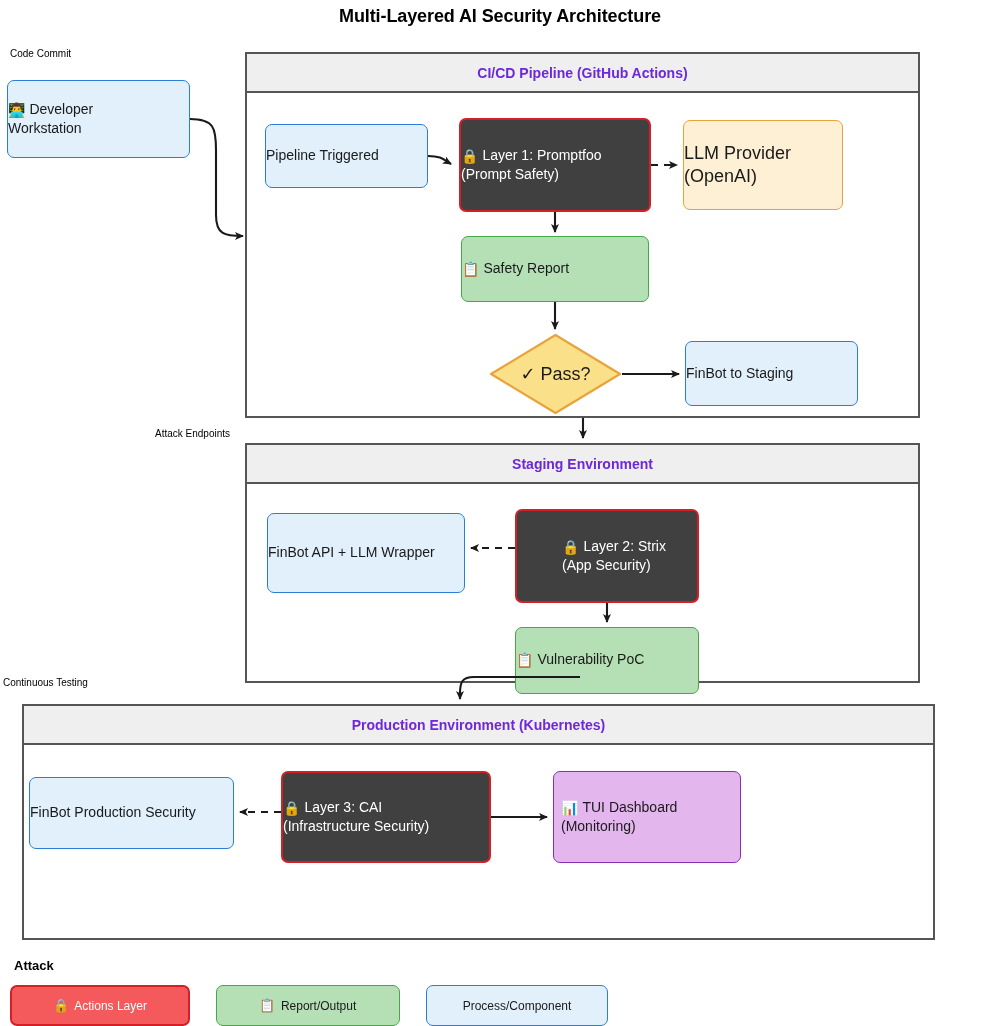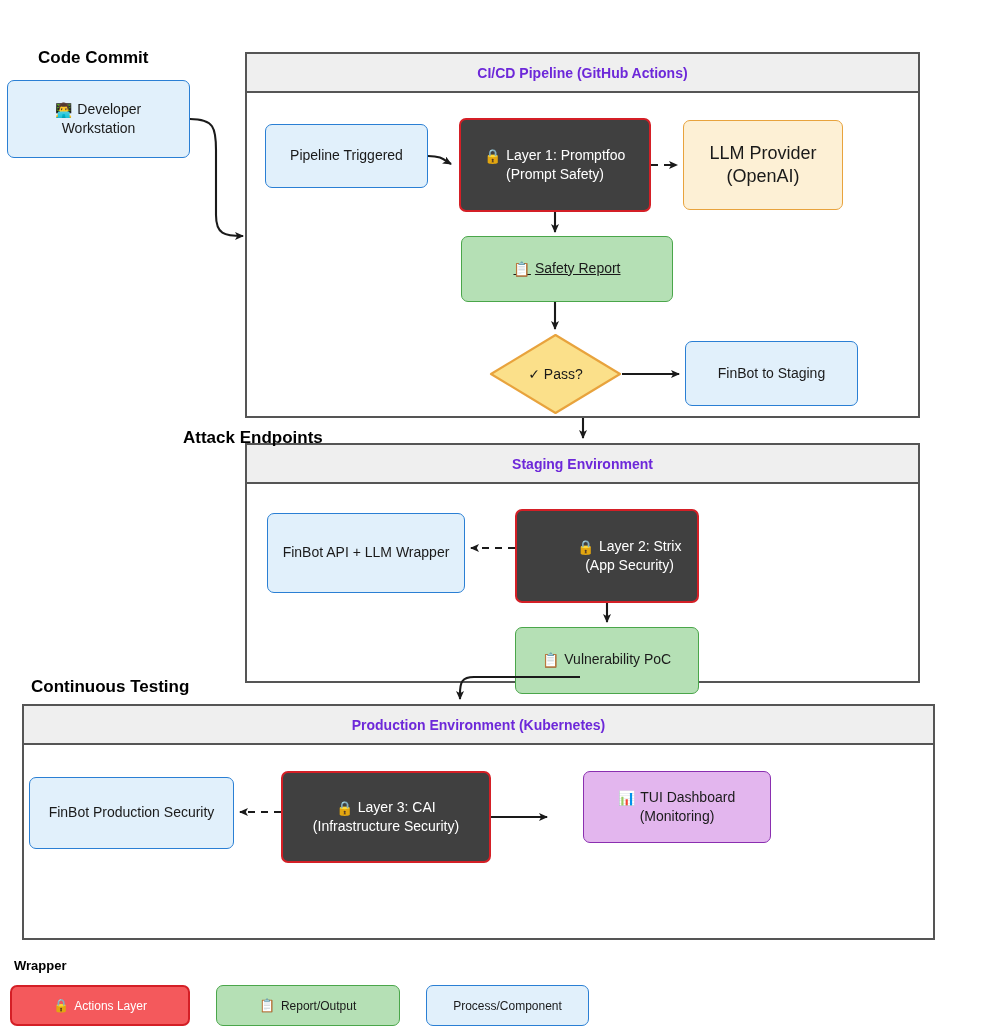--- a/index.html
+++ b/index.html
@@ -23,25 +23,24 @@
     text-align: center;
     font-size: 18px;
     font-weight: bold;
     color: #000000;
     letter-spacing: -0.1px;
   }
 
   
   .edge-label {
     position: absolute;
-    font-size: 17px;
-    font-weight: bold;
+    font-size: 10px;
+    font-weight: normal;
     color: #000000;
     white-space: nowrap;
-    margin-left: 28px;
   }
 
   
   .subgraph {
     position: absolute;
     border: 2px solid #555555;
     background: #ffffff;
   }
   .subgraph-header {
     height: 39px;
@@ -54,21 +53,21 @@
     font-weight: bold;
     color: #6d28d9;
   }
 
   
   .node {
     position: absolute;
     border-radius: 7px;
     display: flex;
     flex-direction: column;
-    align-items: center;
+    align-items: flex-start;
     justify-content: center;
     text-align: center;
     line-height: 1.28;
     z-index: 5;
   }
   .node .line { display: block; white-space: nowrap; }
   .node .emoji { font-size: 14px; margin-right: 4px; vertical-align: -1px; }
 
   .node.process {
     background: #e1f0fb;
@@ -113,21 +112,21 @@
     display: flex;
     align-items: center;
     justify-content: center;
   }
   .decision-shape {
     position: absolute;
     inset: 0;
   }
   .decision-label {
     position: relative;
-    font-size: 14px;
+    font-size: 18px;
     color: #1a1a1a;
     white-space: nowrap;
     z-index: 2;
   }
 
   
   #edges {
     position: absolute;
     left: 0; top: 0;
     width: 1000px; height: 1026px;
@@ -156,20 +155,21 @@
   .legend-item .emoji { font-size: 13px; margin-right: 5px; }
   .legend-item.security { background:#f4595c; border:2px solid #d41f26; color:#ffffff; }
   .legend-item.report   { background:#b5e0b5; border:1.8px solid #4aa64a; color:#1a1a1a; }
   .legend-item.process  { background:#e1f0fb; border:1.8px solid #2a7fd4; color:#1a1a1a; }
 </style>
 </head>
 <body>
 
 <div id="canvas">
 
+  <div class="diagram-title">Multi-Layered AI Security Architecture</div>
 
   <div id="subgraph-layer">
       <div class="subgraph" style="left: 245px; top: 52px; width: 675px; height: 366px;">
         <div class="subgraph-header">CI/CD Pipeline (GitHub Actions)</div>
       </div>
       <div class="subgraph" style="left: 245px; top: 443px; width: 675px; height: 240px;">
         <div class="subgraph-header">Staging Environment</div>
       </div>
       <div class="subgraph" style="left: 22px; top: 704px; width: 913px; height: 236px;">
         <div class="subgraph-header">Production Environment (Kubernetes)</div>
@@ -227,21 +227,21 @@
         <span class="line">Pipeline Triggered</span>
       </div>
       <div class="node security" style="left: 459px; top: 118px; width: 192px; height: 94px;">
         <span class="line"><span class="emoji">🔒</span>Layer 1: Promptfoo</span>
         <span class="line">(Prompt Safety)</span>
       </div>
       <div class="node external" style="left: 683px; top: 120px; width: 160px; height: 90px;">
         <span class="line">LLM Provider</span>
         <span class="line">(OpenAI)</span>
       </div>
-      <div class="node report" style="left: 461px; top: 236px; width: 212px; height: 66px; text-decoration: underline;">
+      <div class="node report" style="left: 461px; top: 236px; width: 188px; height: 66px;">
         <span class="line"><span class="emoji">📋</span>Safety Report</span>
       </div>
       <div class="node process" style="left: 685px; top: 341px; width: 173px; height: 65px;">
         <span class="line">FinBot to Staging</span>
       </div>
       <div class="node process" style="left: 267px; top: 513px; width: 198px; height: 80px;">
         <span class="line">FinBot API + LLM Wrapper</span>
       </div>
       <div class="node security" style="left: 515px; top: 509px; width: 184px; height: 94px; padding-left: 45px;">
         <span class="line"><span class="emoji">🔒</span>Layer 2: Strix</span>
@@ -250,43 +250,43 @@
       <div class="node report" style="left: 515px; top: 627px; width: 184px; height: 67px;">
         <span class="line"><span class="emoji">📋</span>Vulnerability PoC</span>
       </div>
       <div class="node process" style="left: 29px; top: 777px; width: 205px; height: 72px;">
         <span class="line">FinBot Production Security</span>
       </div>
       <div class="node security" style="left: 281px; top: 771px; width: 210px; height: 92px;">
         <span class="line"><span class="emoji">🔒</span>Layer 3: CAI</span>
         <span class="line">(Infrastructure Security)</span>
       </div>
-      <div class="node dashboard" style="left: 583px; top: 771px; width: 188px; height: 72px;">
+      <div class="node dashboard" style="left: 553px; top: 771px; width: 188px; height: 92px; padding-left: 7px;">
         <span class="line"><span class="emoji">📊</span>TUI Dashboard</span>
         <span class="line">(Monitoring)</span>
       </div>
     </div>
 
   <div id="decision-layer">
       <div class="decision-wrap" style="left: 489px; top: 333px; width: 133px; height: 82px;">
         <svg class="decision-shape" viewBox="0 0 133 82" preserveAspectRatio="none">
           <polygon points="66.5,2 131,41 66.5,80 2,41" fill="#fbe08a" stroke="#e8a33d" stroke-width="2.2" stroke-linejoin="round"></polygon>
         </svg>
         <span class="decision-label">✓ Pass?</span>
       </div>
     </div>
 
-  <div class="legend-title">Wrapper</div>
+  <div class="legend-title">Attack</div>
   <div id="legend-layer">
       <div class="legend-item security" style="left: 10px; width: 180px;">
         <span class="emoji">🔒</span>
         <span>Actions Layer</span>
       </div>
       <div class="legend-item report" style="left: 216px; width: 184px;">
         <span class="emoji">📋</span>
         <span>Report/Output</span>
       </div>
-      <div class="legend-item process" style="left: 426px; width: 163px; align-items: center;">
+      <div class="legend-item process" style="left: 426px; width: 182px; align-items: center;">
         <span>Process/Component</span>
       </div>
     </div>
 
 </div>
 
 </body></html>

